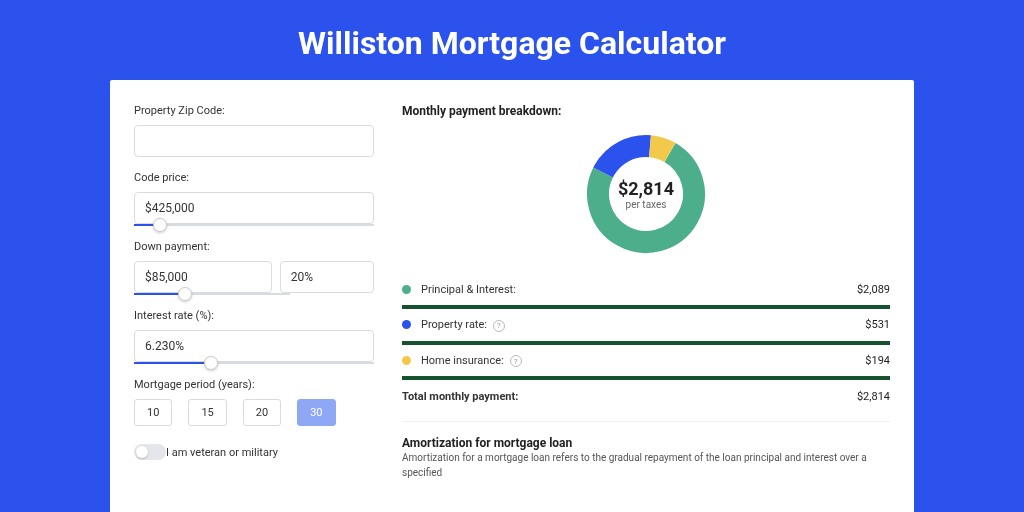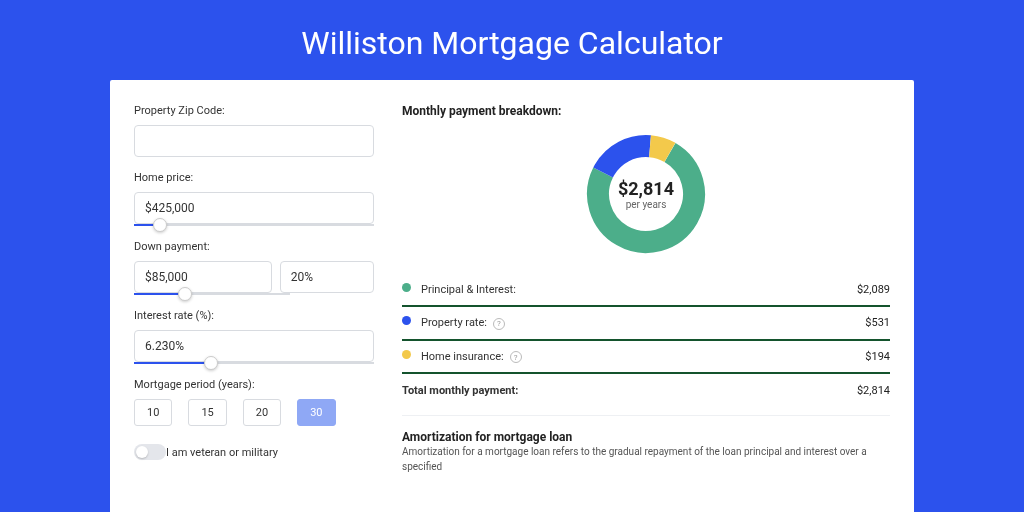--- a/index.html
+++ b/index.html
@@ -1,18 +1,18 @@
 <!DOCTYPE html>
 <html><head>
 <meta charset="utf-8">
 <style>
 *{box-sizing:border-box;margin:0;padding:0;font-family:-apple-system,BlinkMacSystemFont,"Segoe UI",Roboto,Arial,sans-serif}
 body{background:#2c52ed;width:1024px;height:512px;overflow:hidden}
 .header{text-align:center;padding:24px 0 18px}
-.header h1{color:#fff;font-size:32px;font-weight:400}
+.header h1{color:#fff;font-size:32px;font-weight:700}
 .panel{background:#fff;margin:0 110px;border-radius:2px;padding:24px 24px 0;display:flex;gap:28px;height:452px;overflow:hidden}
 .left{flex:0 0 240px}
 .right{flex:1}
 .field-label{font-size:11px;color:#333;margin-bottom:8px;display:block}
 .text-input{width:100%;border:1px solid #d8dbe0;border-radius:4px;padding:8px 10px;font-size:12px;color:#333;background:#fff}
 .field{margin-bottom:14px;position:relative}
 .slider-track{height:2px;background:#d8dbe0;position:relative;margin-top:0}
 .slider-fill{position:absolute;height:2px;background:#2c52ed;left:0;top:0}
 .slider-thumb{position:absolute;width:14px;height:14px;background:#fff;border:1px solid #ccc;border-radius:50%;top:-6px;box-shadow:0 1px 3px rgba(0,0,0,0.2)}
 .row{display:flex;gap:8px}
@@ -24,21 +24,21 @@
 .toggle-row{display:flex;align-items:center;margin-top:18px}
 .toggle{width:32px;height:16px;background:#e4e6eb;border-radius:10px;position:relative}
 .toggle-knob{width:12px;height:12px;background:#fff;border-radius:50%;position:absolute;top:2px;left:2px;box-shadow:0 1px 2px rgba(0,0,0,0.2)}
 .toggle-label{font-size:11px;color:#333}
 .section-title{font-size:12px;font-weight:700;color:#222;margin-bottom:14px}
 .donut-wrap{display:flex;justify-content:center;margin-bottom:18px}
 .donut{position:relative;width:124px;height:124px}
 .donut-center{position:absolute;inset:0;display:flex;flex-direction:column;align-items:center;justify-content:center}
 .donut-value{font-size:18px;font-weight:700;color:#222}
 .donut-sub{font-size:10px;color:#666}
-.line{display:flex;align-items:flex-start;padding:9px 0;border-bottom:2px solid #14532d;font-size:11px}
+.line{display:flex;align-items:center;padding:9px 0;border-bottom:4px solid #14532d;font-size:11px}
 .line:last-of-type{border-bottom:1px solid #eef0f3}
 .dot{width:9px;height:9px;border-radius:50%;margin-right:10px;flex-shrink:0}
 .line-label{flex:1;color:#333}
 .line-val{color:#222;font-weight:400}
 .info{width:12px;height:12px;border:1px solid #bbb;border-radius:50%;display:inline-flex;align-items:center;justify-content:center;font-size:8px;color:#999;margin-left:6px}
 .total-row{display:flex;padding:10px 0 14px;font-size:11px;font-weight:700}
 .total-row .line-label{flex:1}
 .amort{border-top:1px solid #eef0f3;padding-top:14px;margin-top:4px}
 .amort-title{font-size:12px;font-weight:700;color:#222;}
 .amort-text{font-size:10px;color:#555;line-height:1.5}
@@ -52,21 +52,21 @@
 
 <div class="panel">
   <div class="left">
 
     <div class="field">
       <label class="field-label">Property Zip Code:</label>
       <input class="text-input" value="" style="">
     </div>
 
     <div class="field">
-      <label class="field-label">Home price:</label>
+      <label class="field-label">Code price:</label>
       <input class="text-input" value="$425,000" style="">
       <div class="slider-track">
         <div class="slider-fill" style="width:10%"></div>
         <div class="slider-thumb" style="left:8%"></div>
       </div>
     </div>
 
     <div class="field">
       <label class="field-label">Down payment:</label>
       <div class="row">
@@ -112,21 +112,21 @@
 
     <div class="donut-wrap">
       <div class="donut">
         <svg width="124" height="124" viewBox="0 0 124 124">
           <circle cx="62" cy="62" r="48" fill="none" stroke="#4cae8a" stroke-width="22" stroke-dasharray="223 301" stroke-dashoffset="0" transform="rotate(-60 62 62)"></circle>
           <circle cx="62" cy="62" r="48" fill="none" stroke="#2c52ed" stroke-width="22" stroke-dasharray="57 301" stroke-dashoffset="-223" transform="rotate(-60 62 62)"></circle>
           <circle cx="62" cy="62" r="48" fill="none" stroke="#f3c94b" stroke-width="22" stroke-dasharray="21 301" stroke-dashoffset="-280" transform="rotate(-60 62 62)"></circle>
         </svg>
         <div class="donut-center">
           <div class="donut-value">$2,814</div>
-          <div class="donut-sub">per years</div>
+          <div class="donut-sub">per taxes</div>
         </div>
       </div>
     </div>
 
     <div class="line">
       <span class="dot" style="background:#4cae8a"></span>
       <span class="line-label">Principal &amp; Interest:</span>
       <span class="line-val">$2,089</span>
     </div>
     <div class="line">

